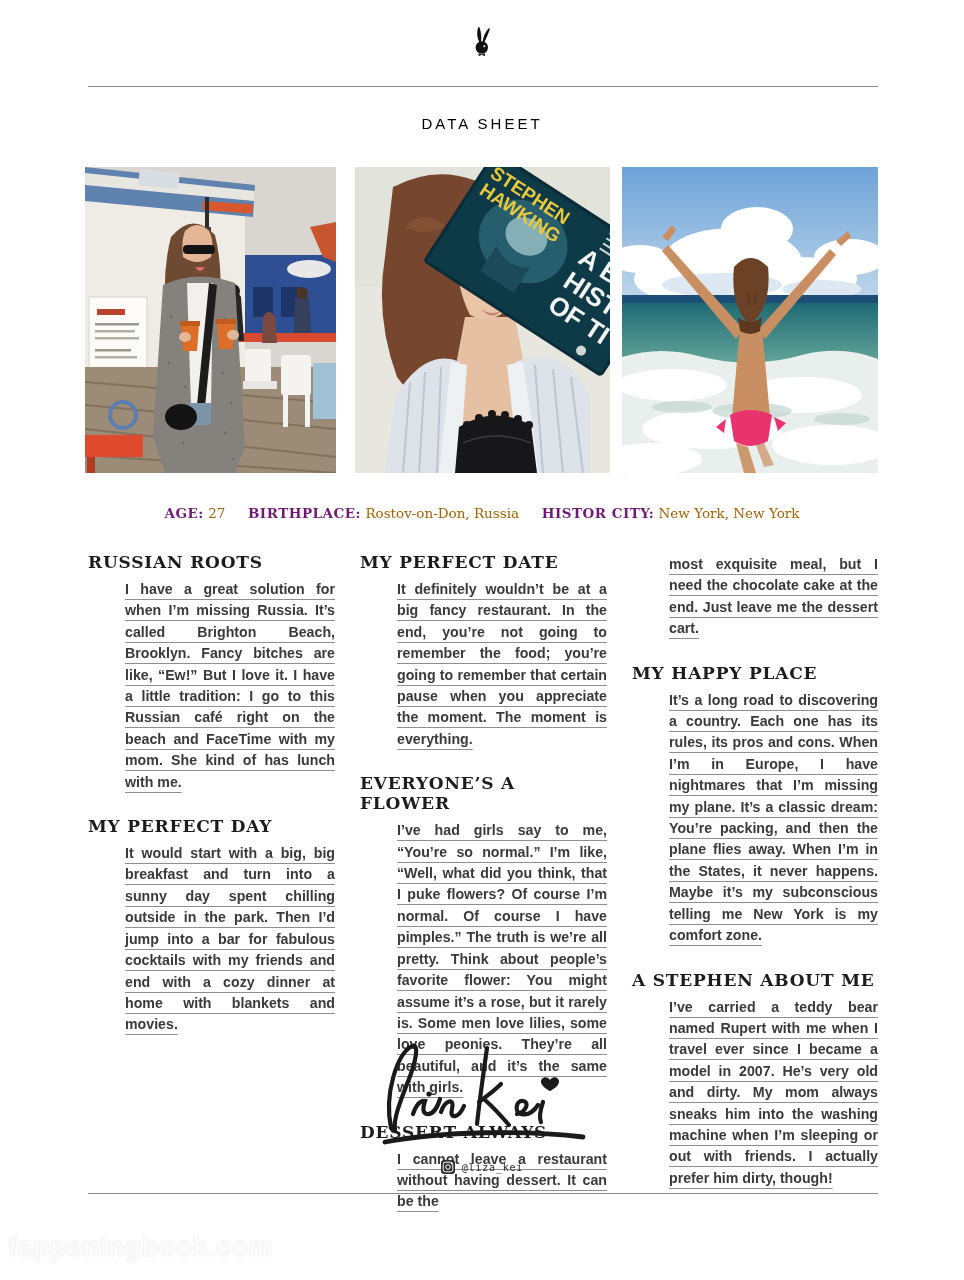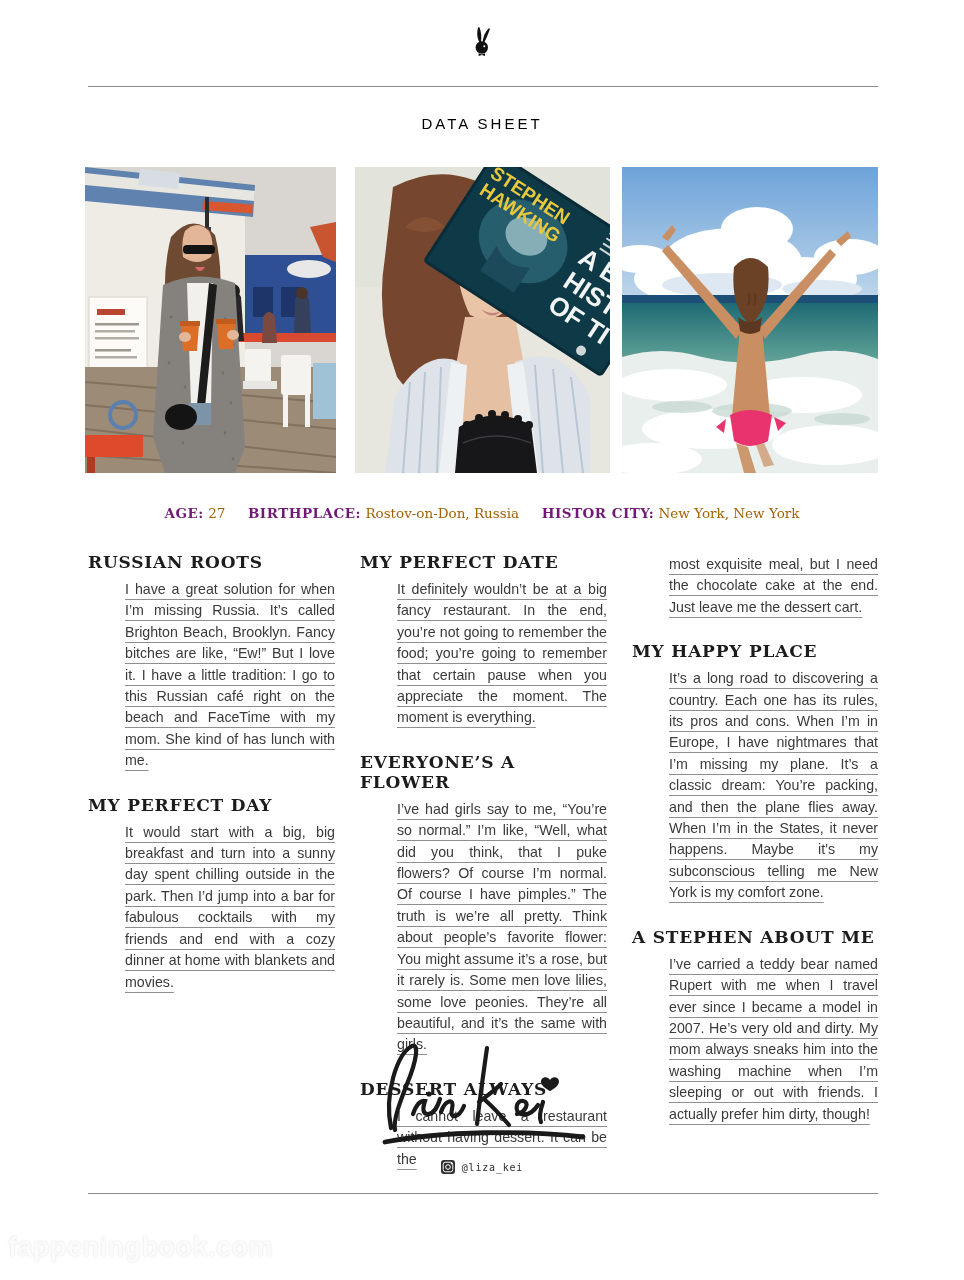--- a/index.html
+++ b/index.html
@@ -48,20 +48,21 @@
   }
   .col p {
     padding-left: 37px;
     font-size: 14.2px; line-height: 21.4px;
     text-align: justify;
     color: #3a3a3a;
     text-decoration: underline;
     text-decoration-thickness: 1px;
     text-underline-offset: 4.5px;
     text-decoration-color: #8f8f8f;
+    font-weight: bold;
   }
   .col section { margin-bottom: 23px; }
   .col p.cont { margin-bottom: 23px; margin-top: 2px; }
 
   .sig-block { position: absolute; top: 1032px; left: 0; width: 100%; text-align: center; }
   .sig-block svg { display: inline-block; }
   .insta-line {
     margin-top: 6px;
     font-size: 10px; letter-spacing: 0.8px; color: #2f2f2f;
     font-family: "DejaVu Sans Mono", monospace;

